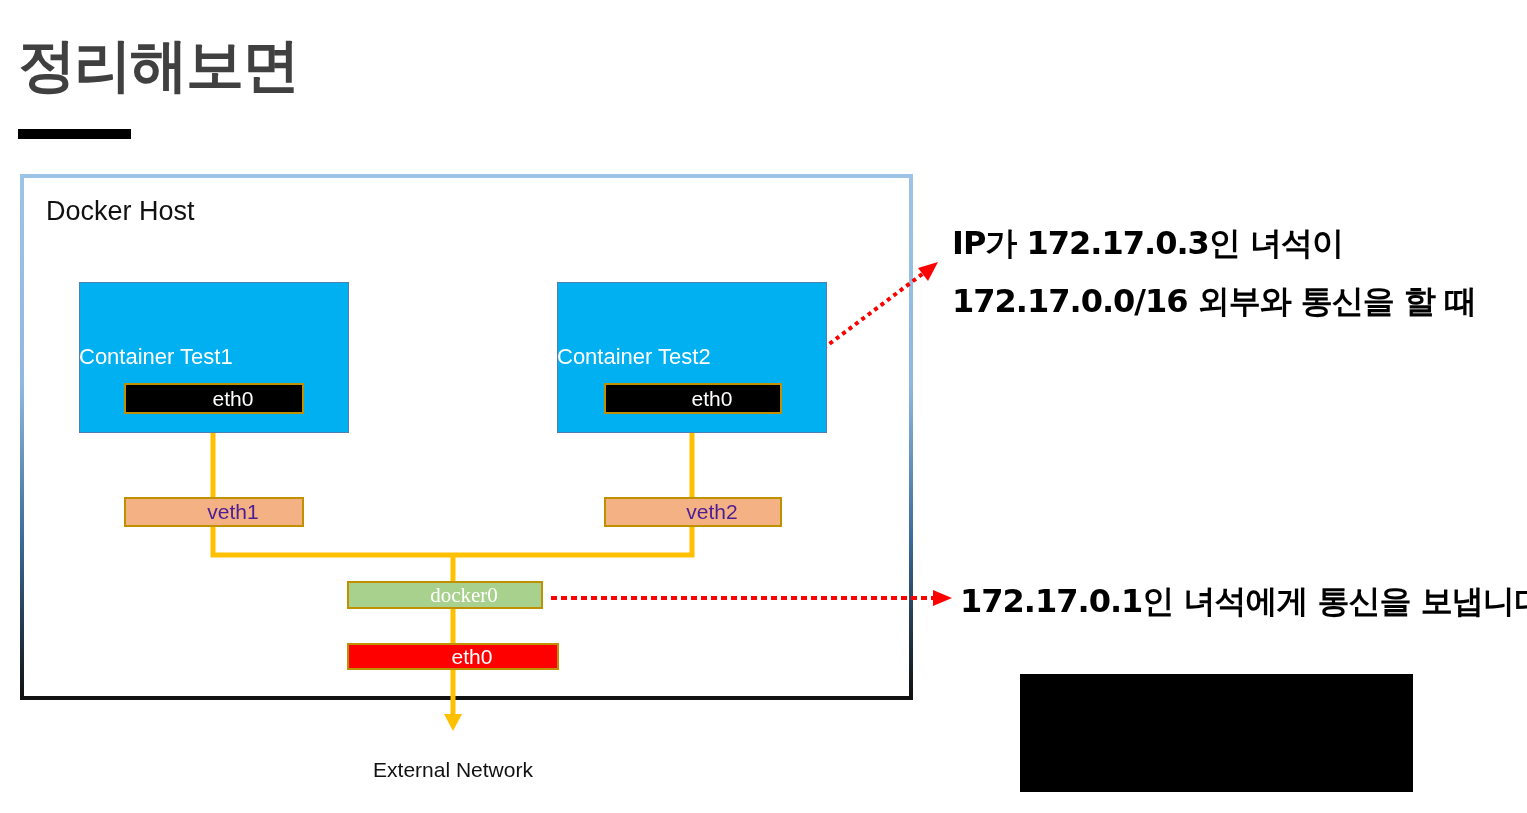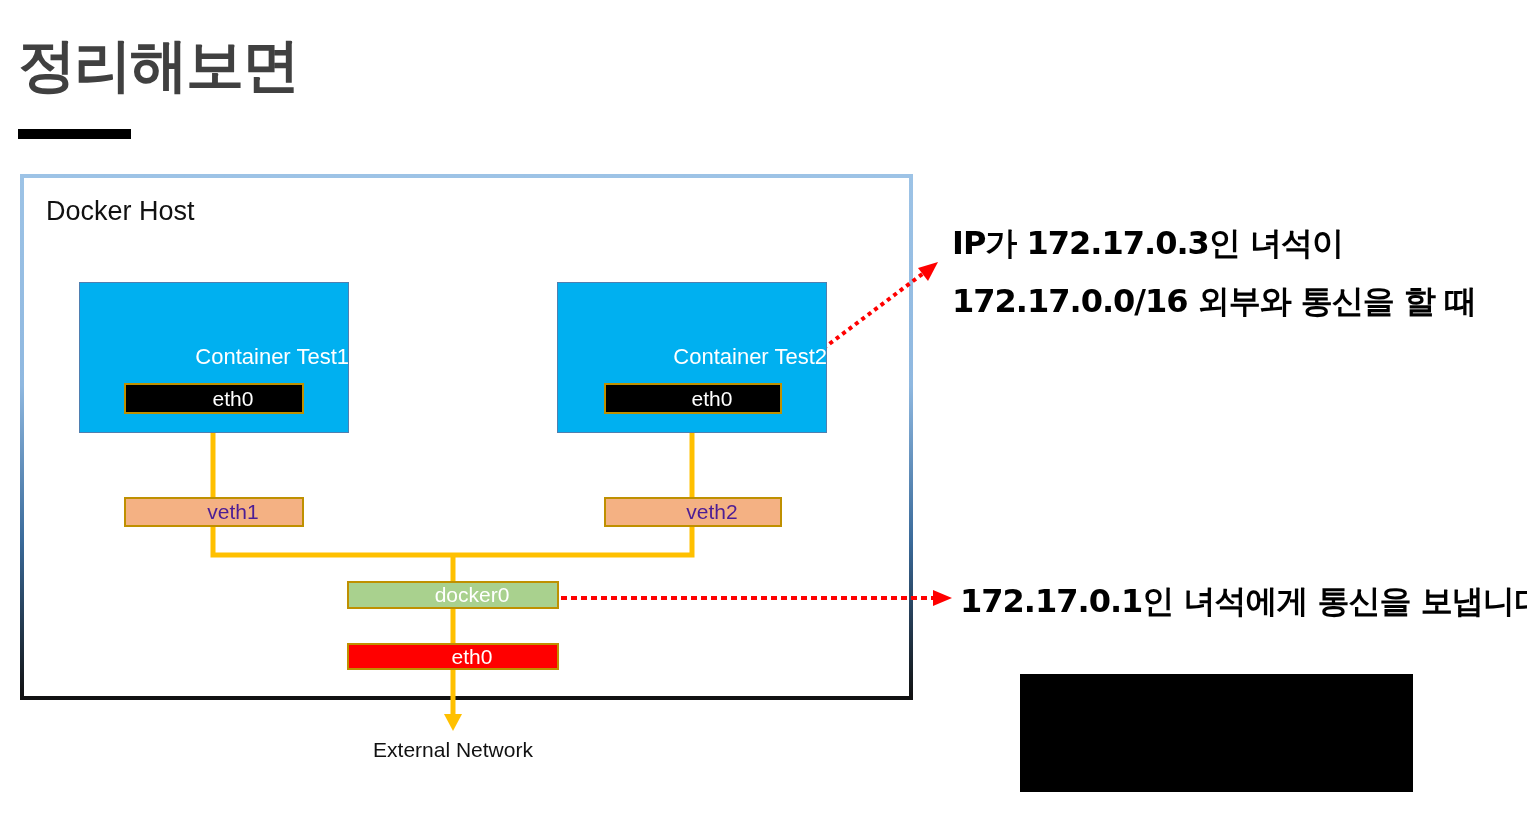--- a/index.html
+++ b/index.html
@@ -7,28 +7,28 @@
          font-family:"DejaVu Sans", sans-serif; }
   .abs { position:absolute; }
   #title { left:18px; top:28px; font-size:58px; font-weight:bold; color:#404040; letter-spacing:-2px;
            font-family:"DejaVu Sans", sans-serif; line-height:74px; }
   #title-underline { left:18px; top:129px; width:113px; height:10px; background:#000; }
   #host { left:20px; top:174px; width:893px; height:526px; box-sizing:border-box;
           border:4px solid transparent;
           border-image: linear-gradient(to bottom, #9dc3e6 0%, #8fb8e0 40%, #3a6a9a 70%, #111 100%) 1; }
   #host-label { left:46px; top:196px; font-size:27px; color:#111; font-family:"Liberation Sans", sans-serif; }
   .container { background:#00b0f0; border:1.5px solid #4f7fb0; box-sizing:border-box; }
-  .cont-label { color:#fff; font-size:22px; text-align:right; font-family:"Liberation Sans", sans-serif; }
+  .cont-label { color:#fff; font-size:22px; text-align:left; font-family:"Liberation Sans", sans-serif; }
   .iface { box-sizing:border-box; border:2px solid #bf9000; color:#fff; font-size:21px; text-align:center;
            font-family:"Liberation Sans", sans-serif; display:flex; align-items:center; justify-content:center;padding-left:38px; }
   .black { background:#000; }
   .salmon { background:#f4b183; color:#4c1d95; }
   .green { background:#a9d18e; color:#fff; }
   .red { background:#ff0000; color:#fff; }
-  #ext-label { left:300px; top:738px; width:306px; text-align:center; font-size:21px; color:#111; font-family:"Liberation Sans", sans-serif; }
+  #ext-label { left:300px; top:758px; width:306px; text-align:center; font-size:21px; color:#111; font-family:"Liberation Sans", sans-serif; }
   .note { font-size:32px; font-weight:bold; color:#000; font-family:"DejaVu Sans", sans-serif; letter-spacing:-1px; white-space:nowrap; }
   #terminal { left:1020px; top:674px; width:393px; height:118px; background:#000;
               font-family:"DejaVu Sans Mono", monospace; font-size:27px; line-height:39px; color:#cfcfcf;
               padding:1px 0 0 4px; box-sizing:border-box; white-space:pre; }
   #terminal .bold { color:#fff; font-weight:bold; }
   svg#lines { left:0; top:0; }
 </style>
 </head>
 <body>
 
@@ -58,21 +58,21 @@
 <div class="abs cont-label" style="left:79px;top:344px;width:270px;">Container Test1</div>
 <div class="abs iface black" style="left:124px;top:383px;width:180px;height:31px;">eth0</div>
 
 <div class="abs container" style="left:557px;top:282px;width:270px;height:151px;"></div>
 <div class="abs cont-label" style="left:557px;top:344px;width:270px;">Container Test2</div>
 <div class="abs iface black" style="left:604px;top:383px;width:178px;height:31px;">eth0</div>
 
 <div class="abs iface salmon" style="left:124px;top:497px;width:180px;height:30px;">veth1</div>
 <div class="abs iface salmon" style="left:604px;top:497px;width:178px;height:30px;">veth2</div>
 
-<div class="abs iface green" style="left:347px;top:581px;width:212px;height:28px;">docker0</div>
+<div class="abs iface green" style="left:347px;top:581px;width:196px;height:28px;font-family:Liberation Serif, serif;">docker0</div>
 <div class="abs iface red" style="left:347px;top:643px;width:212px;height:27px;">eth0</div>
 
 <div id="ext-label" class="abs">External Network</div>
 
 <div class="abs note" style="left:952px;top:222px;">IP가 172.17.0.3인 녀석이</div>
 <div class="abs note" style="left:952px;top:280px;">172.17.0.0/16 외부와 통신을 할 때</div>
 <div class="abs note" style="left:960px;top:580px;">172.17.0.1인 녀석에게 통신을 보냅니다</div>
 
 <div id="terminal" class="abs"></div>
 

